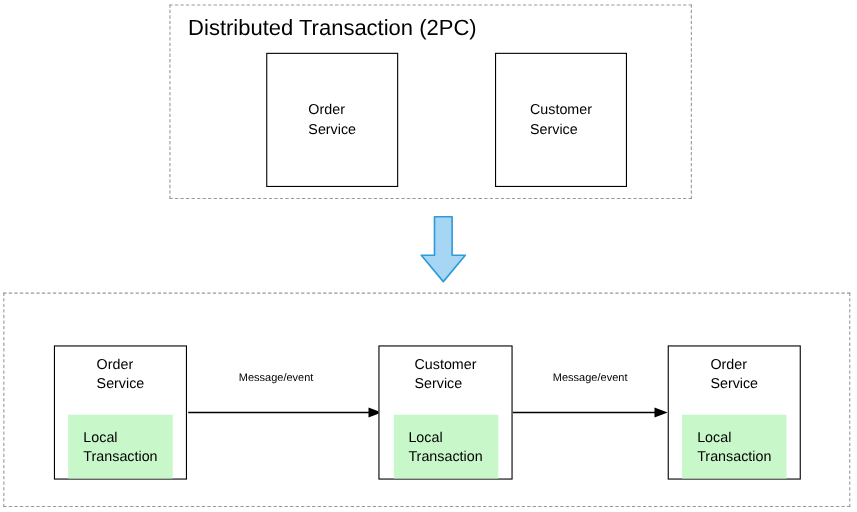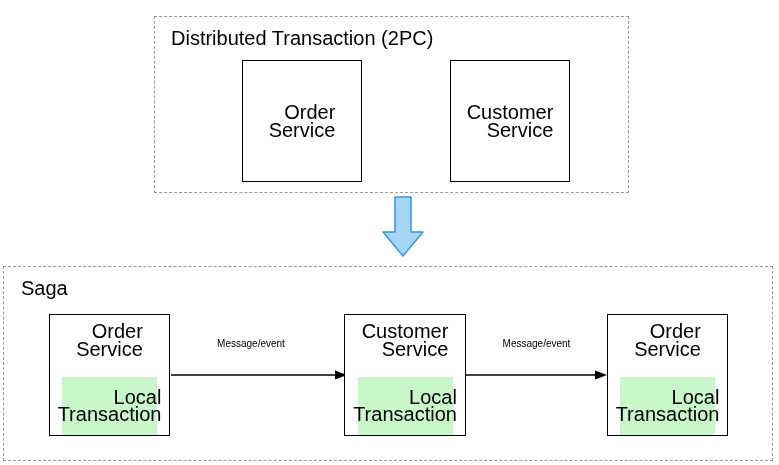--- a/index.html
+++ b/index.html
@@ -34,23 +34,23 @@
     display: flex;
     align-items: center;
     justify-content: center;
   }
   .saga-node {
     flex-direction: column;
     justify-content: flex-start;
     padding-top: 7px;
   }
   .service-label {
-    font-size: 20px;
+    font-size: 13px;
     line-height: 18px;
-    text-align: right;
+    text-align: left;
     white-space: pre-line;
   }
   .local-tx {
     width: 95px;
     height: 62px;
     margin-top: 19px;
     background: var(--local-transaction-fill, #C8F7C9);
     display: flex;
     align-items: center;
     justify-content: center;
@@ -71,40 +71,39 @@
     stroke: var(--transition-arrow-stroke, #2F9BD8);
     stroke-width: 1.5;
     stroke-linejoin: round;
   }
 </style>
 </head>
 <body>
 
 <div class="canvas">
 
-  <section class="dashed-box" style="left:154px; top:16px; width:475px; height:177px;">
+  <section class="dashed-box" style="left:154px; top:4px; width:475px; height:177px;">
     <div class="section-title top-title">Distributed Transaction (2PC)</div>
 
     <div class="service-box" style="left:87px; top:43px; width:120px; height:122px;">
       <span class="service-label">Order
 Service</span>
     </div>
 
     <div class="service-box" style="left:295px; top:43px; width:120px; height:122px;">
       <span class="service-label">Customer
 Service</span>
     </div>
   </section>
 
   <svg class="edge-svg" style="left:381px; top:196px;" width="44" height="62" viewBox="0 0 44 62">
     <polygon class="down-arrow-shape" points="14,1 30,1 30,36 42,36 22,60 2,36 14,36"></polygon>
   </svg>
 
   <section class="dashed-box" style="left:3px; top:266px; width:770px; height:195px;">
-    <div class="section-title saga-title">Saga</div>
 
     <div class="service-box saga-node" style="left:45px; top:47px; width:121px; height:122px;">
       <span class="service-label">Order
 Service</span>
       <div class="local-tx">
         <span class="service-label">Local
 Transaction</span>
       </div>
     </div>
 

